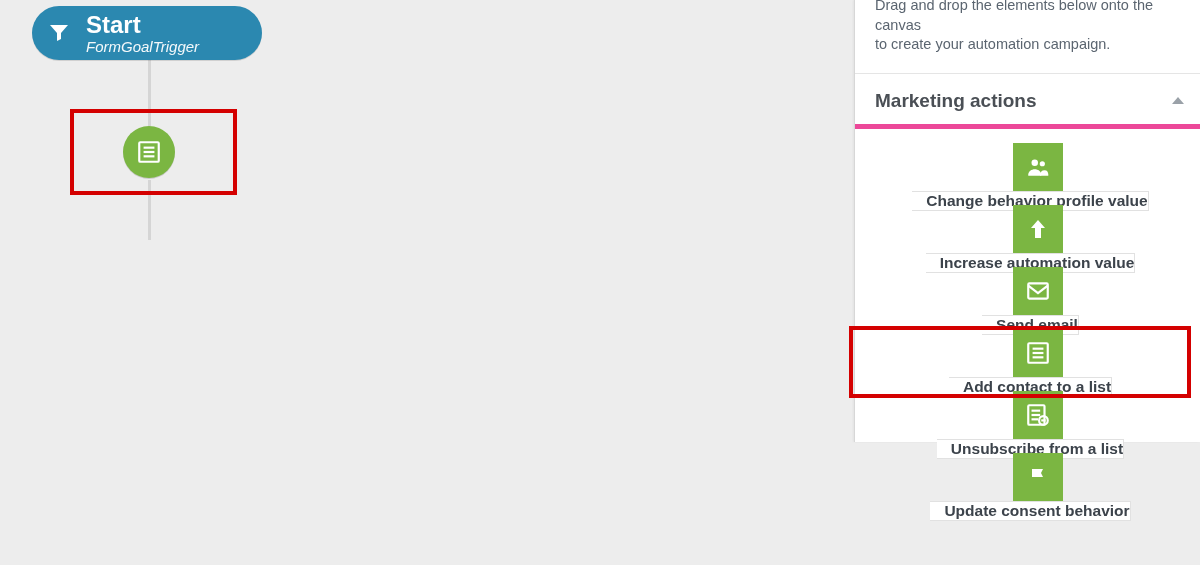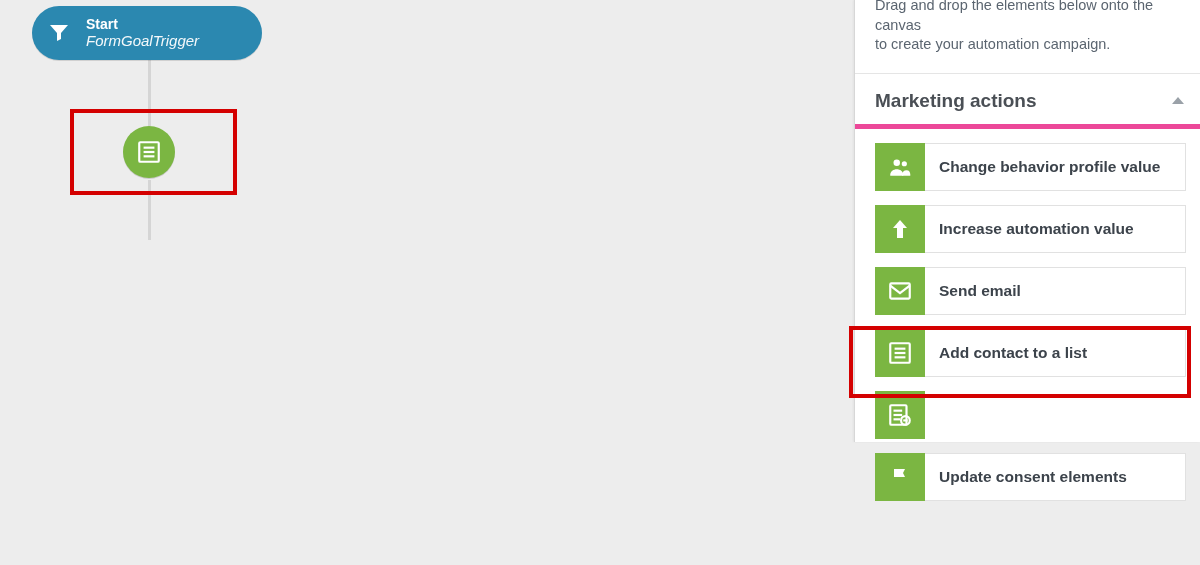--- a/index.html
+++ b/index.html
@@ -31,21 +31,21 @@
     display: flex;
     align-items: center;
     justify-content: center;
   }
   .node .labels {
     display: flex;
     flex-direction: column;
     justify-content: center;
     line-height: 1.15;
   }
-  .node .title { font-weight: 700; font-size: 14px; }
+  .node .title { font-weight: 700; font-size: 24px; }
   .node .sub  { font-size: 15px; font-style: italic; opacity: .95; }
 
   .start { background: #2b88b0; left: 32px; top: 6px; }
   .end   { background: #de3f2c; left: 32px; top: 240px; }
   .end .title { font-size: 19px; font-weight: 700; }
 
   .connector {
     position: absolute;
     background: #d5d5d5;
     width: 3px;
@@ -106,20 +106,21 @@
     border-bottom: 7px solid #9aa1a8;
   }
 
   .actions { padding: 14px 0 0 20px; }
   .action-row {
     display: flex;
     align-items: center;
     margin-bottom: 14px;
     height: 48px;
     cursor: grab;
+    flex-direction: column;
   }
   .action-icon {
     width: 50px; height: 48px;
     background: #7bb642;
     display:flex; align-items:center; justify-content:center;
     flex-shrink:0;
   }
   .action-label {
     height: 48px;
     flex: 1;
@@ -242,28 +243,29 @@
       <div class="action-icon">
         <svg width="26" height="26" viewBox="0 0 24 24" fill="none" stroke="#fff" stroke-width="2">
           <rect x="3" y="3" width="15" height="18" rx="1"></rect>
           <line x1="6" y1="8" x2="14" y2="8"></line>
           <line x1="6" y1="12" x2="14" y2="12"></line>
           <line x1="6" y1="16" x2="12" y2="16"></line>
           <circle cx="17" cy="17" r="4"></circle>
           <line x1="15" y1="17" x2="19" y2="17"></line>
         </svg>
       </div>
+      <div class="action-label">Unsubscribe from a list</div>
     </div>
 
     <div class="action-row">
       <div class="action-icon">
         <svg width="24" height="24" viewBox="0 0 24 24" fill="#fff">
           <path d="M6 3v18M6 4h11l-2 4 2 4H6"></path>
         </svg>
       </div>
-      <div class="action-label">Update consent elements</div>
+      <div class="action-label">Update consent behavior</div>
     </div>
 
 
     <div class="hl-action"></div>
   </div>
 
 </div>
 
 </body></html>

